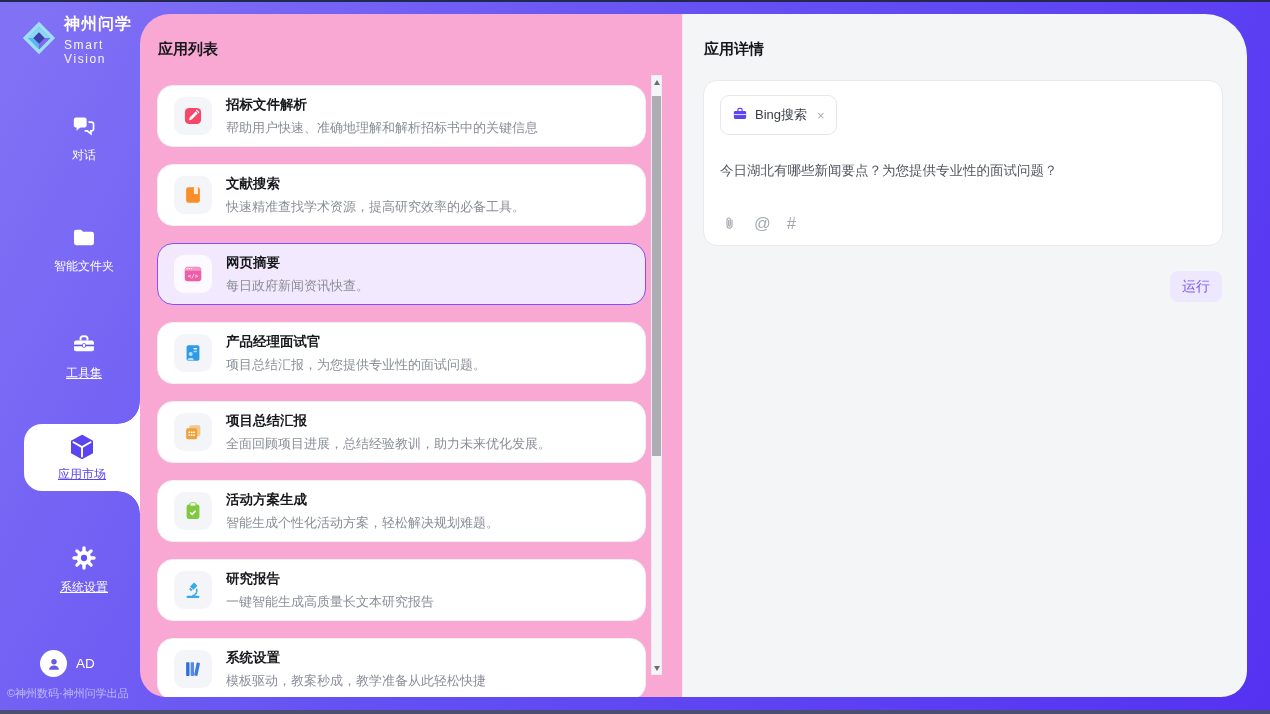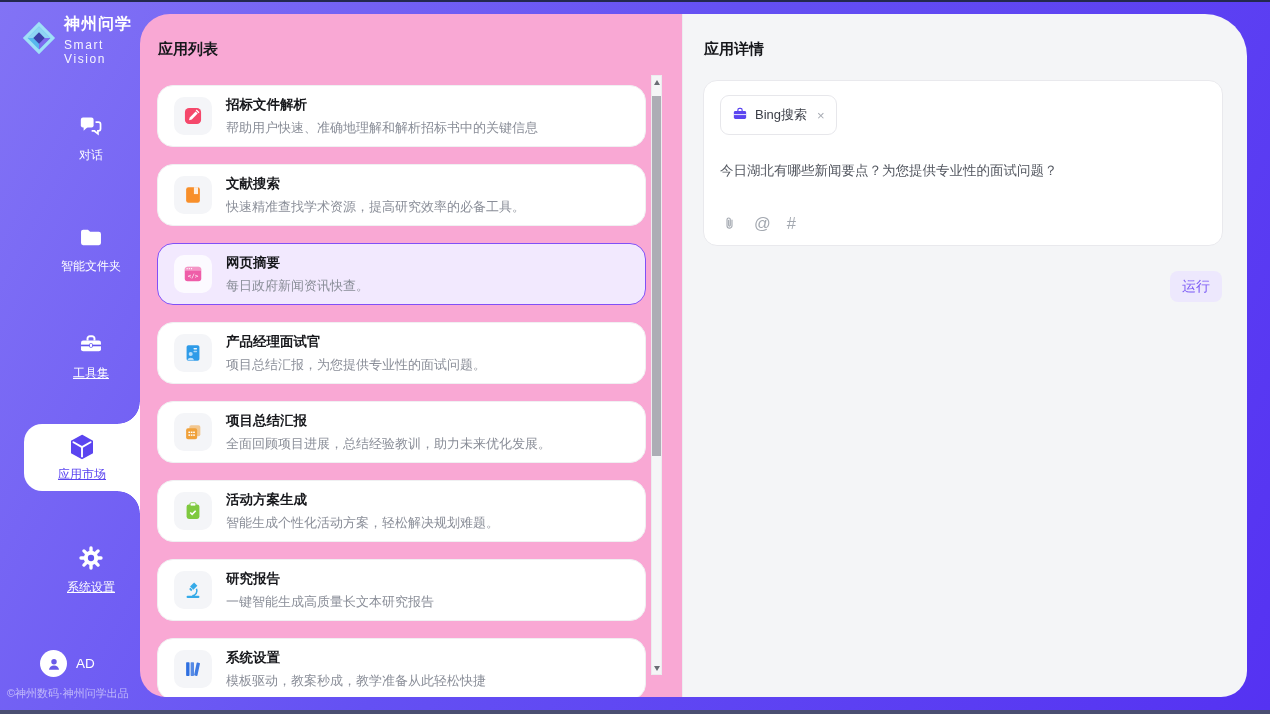--- a/index.html
+++ b/index.html
@@ -11,21 +11,21 @@
   .top-line { position:absolute; top:0; left:0; right:0; height:2px; background:#23284E; }
   .bottom-line { position:absolute; bottom:0; left:0; right:0; height:4px; background:#4B4F72; }
 
   
   .sidebar { position:absolute; left:0; top:2px; bottom:4px; width:140px; }
   .logo { position:absolute; left:20px; top:12px; display:flex; align-items:center; gap:6px; }
   .logo-text { display:flex; flex-direction:column; }
   .brand-name { color:#fff; font-size:16px; font-weight:700; letter-spacing:1px; }
   .brand-sub { color:rgba(255,255,255,.92); font-size:12px; letter-spacing:1.6px; margin-top:3px; }
 
-  .nav-item { position:absolute; left:7px; width:168px; display:flex; flex-direction:column;
+  .nav-item { position:absolute; left:0; width:168px; display:flex; flex-direction:column;
     align-items:center; gap:7px; color:#fff; font-size:12px; cursor:pointer; }
   .nav-item .nicon { height:28px; display:flex; align-items:center; justify-content:center; }
   .pos0 { top:110px; } .pos1 { top:221px; } .pos2 { top:328px; } .pos4 { top:542px; }
   .nav-item.underline .nlabel { text-decoration:underline; }
   .nav-item.active { left:24px; top:422px; width:116px; height:67px; background:#fff;
     border-radius:18px 0 0 18px; justify-content:center; gap:5px; color:#5B45F0; }
   .notch { position:absolute; left:118px; width:22px; height:22px; }
   .notch-t { top:400px; background:radial-gradient(circle 22px at 0 0, rgba(0,0,0,0) 21.4px, #fff 22px); }
   .notch-b { top:489px; background:radial-gradient(circle 22px at 0 100%, rgba(0,0,0,0) 21.4px, #fff 22px); }
 

